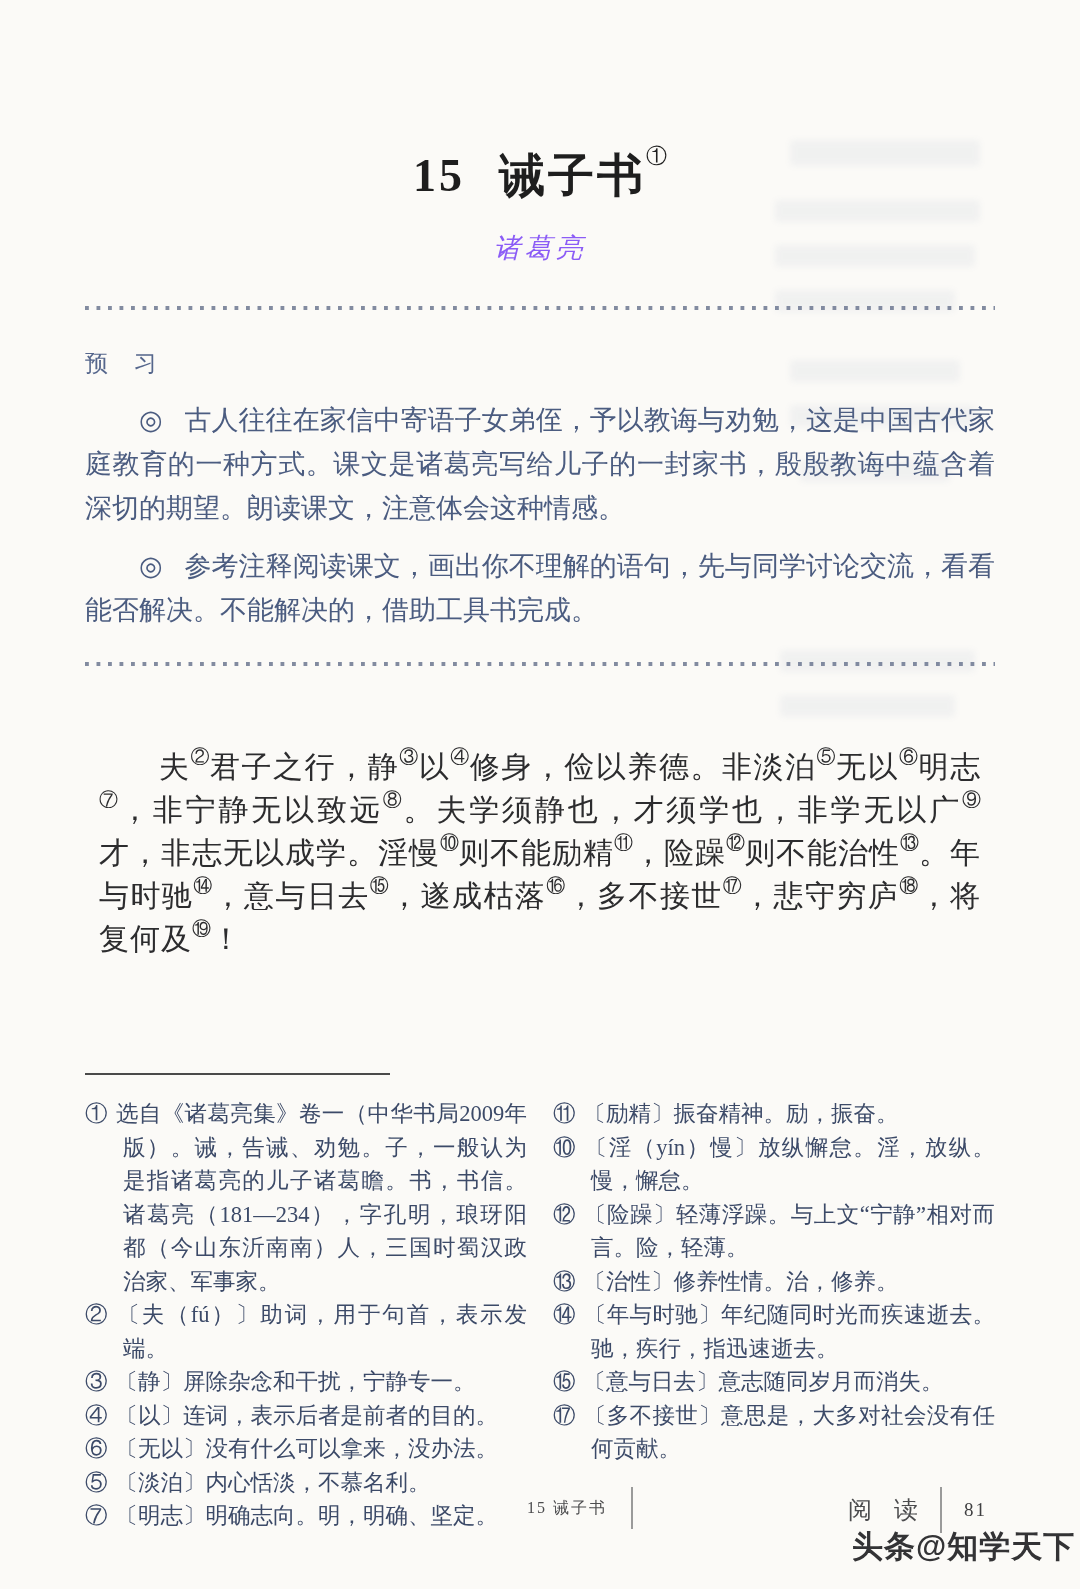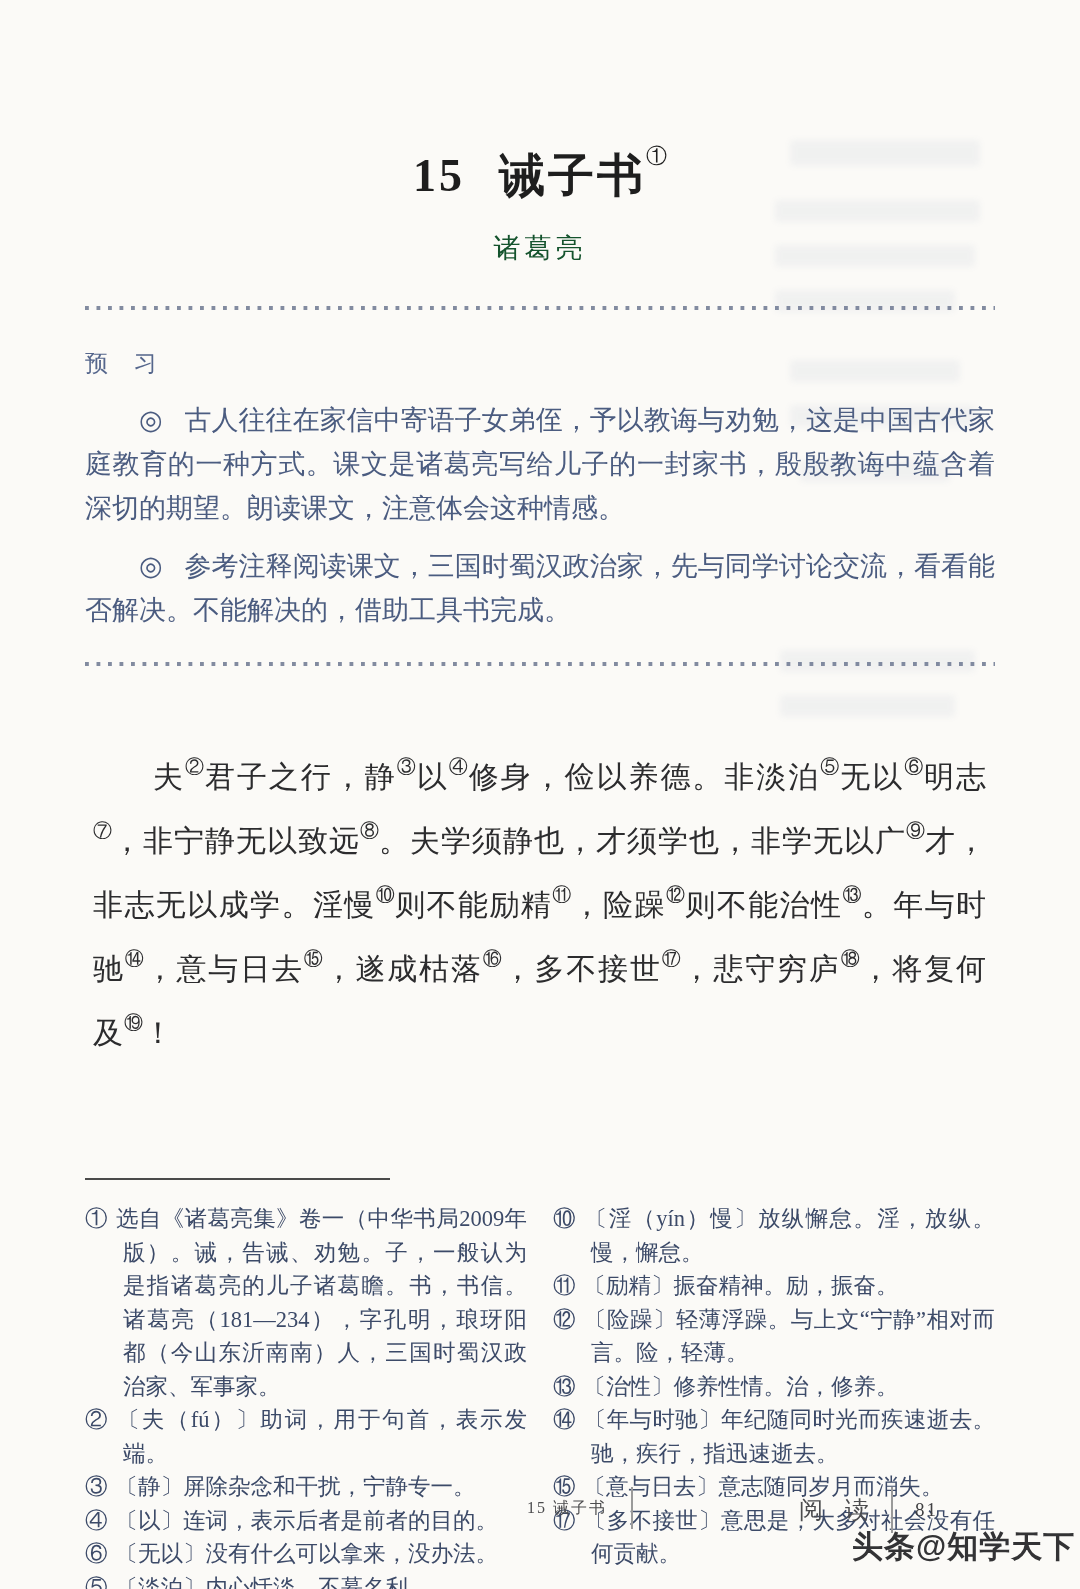--- a/index.html
+++ b/index.html
@@ -15,21 +15,21 @@
   .content{padding:0 85px;}
 
   
   .lesson-header{padding-top:126px;text-align:center;}
   .lesson-title{
     margin:0;font-size:46px;font-weight:bold;color:#1e1e1e;
     letter-spacing:3px;line-height:60px;
   }
   .lesson-title .num{margin-right:34px;}
   .lesson-title sup{font-size:21px;font-weight:normal;vertical-align:28px;letter-spacing:0;}
-  .author{margin-top:24px;font-size:27px;color:#14532d;letter-spacing:4px;}
+  .author{margin-top:24px;font-size:27px;color:#8b5cf6;letter-spacing:4px;font-style:italic;}
 
   
   .dotted{
     height:4px;margin:0;
     background-image:repeating-linear-gradient(to right,#828ba0 0 3.5px,transparent 3.5px 11.5px);
     background-repeat:repeat-x;background-size:11.5px 4px;background-position:0 50%;
   }
   .dotted.top{margin-top:40px;}
   .dotted.bottom{margin-top:30px;}
 
@@ -41,21 +41,21 @@
   }
   .preview p{
     margin:14px 0 0 0;font-size:27px;line-height:44px;color:#4b5c80;
     text-align:justify;text-indent:2em;
   }
   .preview .bullet{margin-right:22px;}
 
   
   .lesson-text{margin-top:74px;}
   .lesson-text p{
-    margin:8px;font-size:30px;line-height:54px;color:#2c2c2e;
+    margin:14px;font-size:30px;line-height:33px;color:#2c2c2e;
     text-align:justify;text-indent:2em;letter-spacing:1px;
   }
   .lesson-text sup.note-ref{font-size:19px;vertical-align:14px;letter-spacing:0;}
 
   
   .footnote-rule{
     margin-top:118px;width:305px;height:0;
     border-top:2px solid #4a4a4a;
   }
   .footnotes{display:flex;gap:26px;margin-top:22px;}
@@ -69,21 +69,21 @@
   .fn-num{margin-right:8px;}
 
   
   .page-footer-left{
     position:absolute;left:527px;top:1487px;
     display:flex;align-items:center;
     font-size:16px;color:#4c4c4e;letter-spacing:2px;
   }
   .page-footer-left .vbar{width:2px;height:42px;background:#9a9a9a;margin-left:24px;}
   .page-footer-right{
-    position:absolute;left:799px;top:1487px;
+    position:absolute;left:848px;top:1487px;
     display:flex;align-items:center;
     font-size:24px;color:#4c4c4e;
   }
   .page-footer-right .section{letter-spacing:8px;}
   .page-footer-right .vbar{width:2px;height:46px;background:#9a9a9a;margin:0 22px 0 14px;}
   .page-footer-right .pagenum{font-size:19px;color:#3f3f41;letter-spacing:2px;}
 
   .watermark{
     position:absolute;left:852px;top:1526px;
     font-family:"Liberation Sans","DejaVu Sans",sans-serif;
@@ -115,43 +115,43 @@
         <span class="num">15</span><span>诫子书</span><sup>①</sup>
       </h1>
       <div class="author">诸葛亮</div>
     </header>
 
     <div class="dotted top"></div>
 
     <section class="preview">
       <h2 class="preview-heading">预 习</h2>
       <p><span class="bullet">◎</span><span>古人往往在家信中寄语子女弟侄，予以教诲与劝勉，这是中国古代家庭教育的一种方式。课文是诸葛亮写给儿子的一封家书，殷殷教诲中蕴含着深切的期望。朗读课文，注意体会这种情感。</span></p>
-      <p><span class="bullet">◎</span><span>参考注释阅读课文，三国时蜀汉政治家，先与同学讨论交流，看看能否解决。不能解决的，借助工具书完成。</span></p>
+      <p><span class="bullet">◎</span><span>参考注释阅读课文，画出你不理解的语句，先与同学讨论交流，看看能否解决。不能解决的，借助工具书完成。</span></p>
     </section>
 
     <div class="dotted bottom"></div>
 
     <section class="lesson-text">
       <p>夫<sup class="note-ref">②</sup>君子之行，静<sup class="note-ref">③</sup>以<sup class="note-ref">④</sup>修身，俭以养德。非淡泊<sup class="note-ref">⑤</sup>无以<sup class="note-ref">⑥</sup>明志<sup class="note-ref">⑦</sup>，非宁静无以致远<sup class="note-ref">⑧</sup>。夫学须静也，才须学也，非学无以广<sup class="note-ref">⑨</sup>才，非志无以成学。淫慢<sup class="note-ref">⑩</sup>则不能励精<sup class="note-ref">⑪</sup>，险躁<sup class="note-ref">⑫</sup>则不能治性<sup class="note-ref">⑬</sup>。年与时驰<sup class="note-ref">⑭</sup>，意与日去<sup class="note-ref">⑮</sup>，遂成枯落<sup class="note-ref">⑯</sup>，多不接世<sup class="note-ref">⑰</sup>，悲守穷庐<sup class="note-ref">⑱</sup>，将复何及<sup class="note-ref">⑲</sup>！</p>
     </section>
 
     <div class="footnote-rule"></div>
     <section class="footnotes">
       <div class="fn-col" id="fn-left">
           <div class="footnote"><span class="fn-num">①</span>选自《诸葛亮集》卷一（中华书局2009年版）。诫，告诫、劝勉。子，一般认为是指诸葛亮的儿子诸葛瞻。书，书信。诸葛亮（181—234），字孔明，琅玡阳都（今山东沂南南）人，三国时蜀汉政治家、军事家。</div>
           <div class="footnote"><span class="fn-num">②</span>〔夫（fú）〕助词，用于句首，表示发端。</div>
           <div class="footnote"><span class="fn-num">③</span>〔静〕屏除杂念和干扰，宁静专一。</div>
           <div class="footnote"><span class="fn-num">④</span>〔以〕连词，表示后者是前者的目的。</div>
           <div class="footnote"><span class="fn-num">⑥</span>〔无以〕没有什么可以拿来，没办法。</div>
           <div class="footnote"><span class="fn-num">⑤</span>〔淡泊〕内心恬淡，不慕名利。</div>
           <div class="footnote"><span class="fn-num">⑦</span>〔明志〕明确志向。明，明确、坚定。</div>
         </div>
       <div class="fn-col" id="fn-right">
+          <div class="footnote"><span class="fn-num">⑪</span>〔励精〕振奋精神。励，振奋。</div>
           <div class="footnote"><span class="fn-num">⑩</span>〔淫（yín）慢〕放纵懈怠。淫，放纵。慢，懈怠。</div>
-          <div class="footnote"><span class="fn-num">⑪</span>〔励精〕振奋精神。励，振奋。</div>
           <div class="footnote"><span class="fn-num">⑫</span>〔险躁〕轻薄浮躁。与上文“宁静”相对而言。险，轻薄。</div>
           <div class="footnote"><span class="fn-num">⑬</span>〔治性〕修养性情。治，修养。</div>
           <div class="footnote"><span class="fn-num">⑭</span>〔年与时驰〕年纪随同时光而疾速逝去。驰，疾行，指迅速逝去。</div>
           <div class="footnote"><span class="fn-num">⑮</span>〔意与日去〕意志随同岁月而消失。</div>
           <div class="footnote"><span class="fn-num">⑰</span>〔多不接世〕意思是，大多对社会没有任何贡献。</div>
         </div>
     </section>
 
   </div>
 

